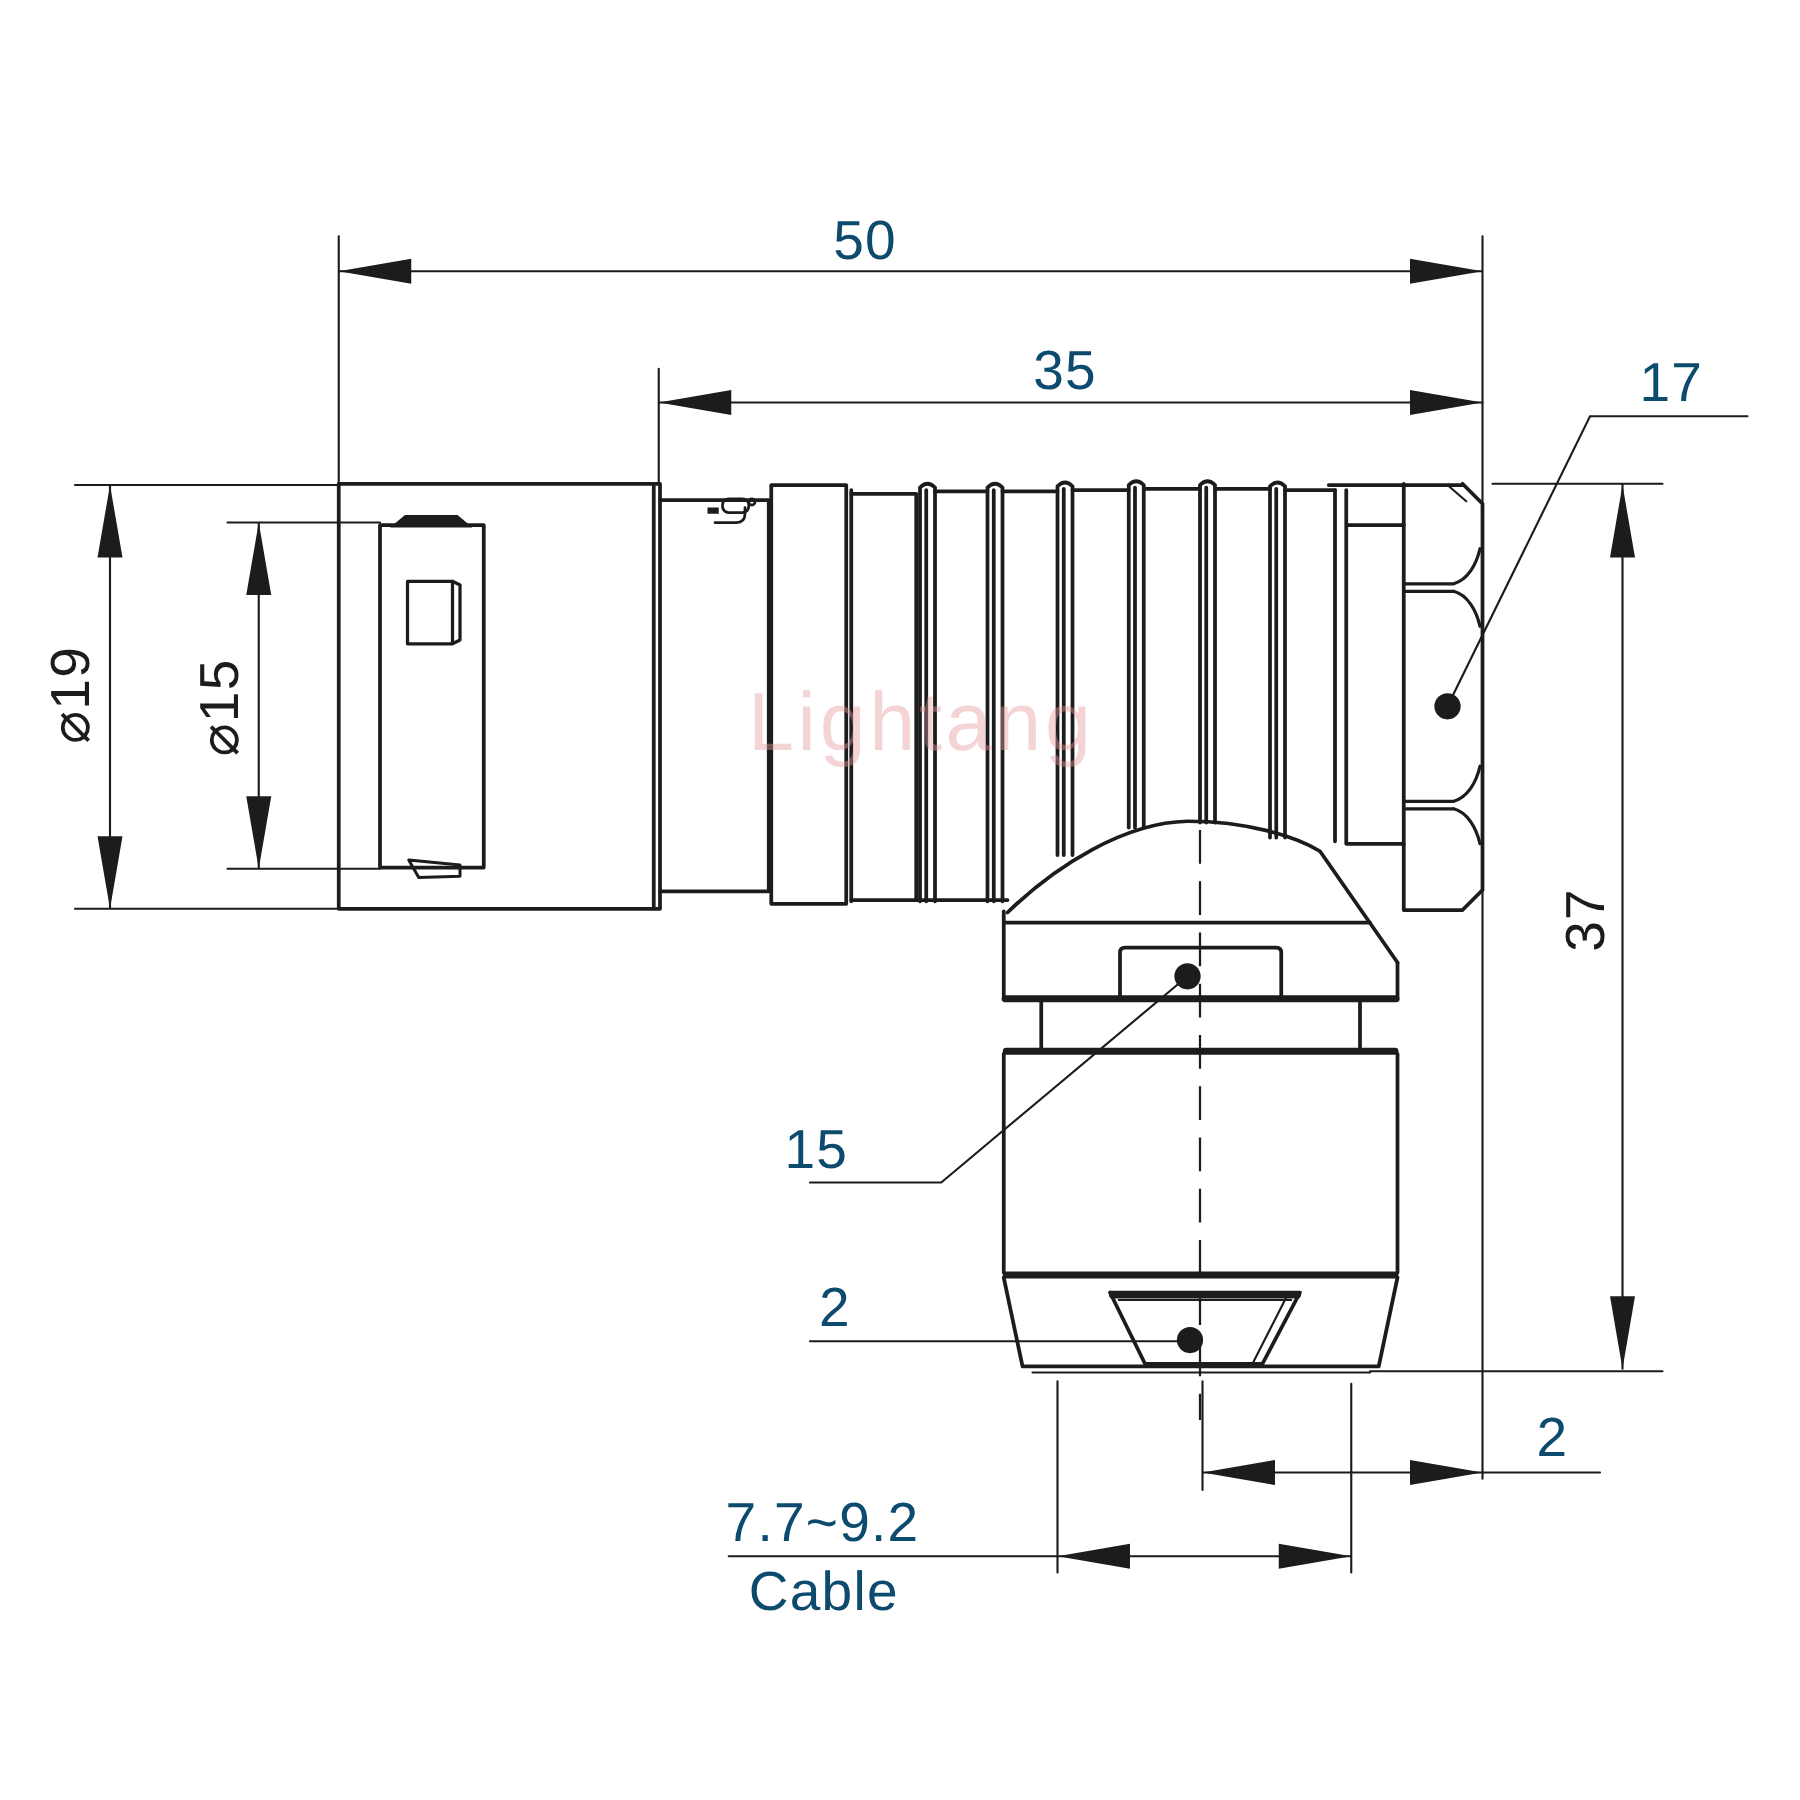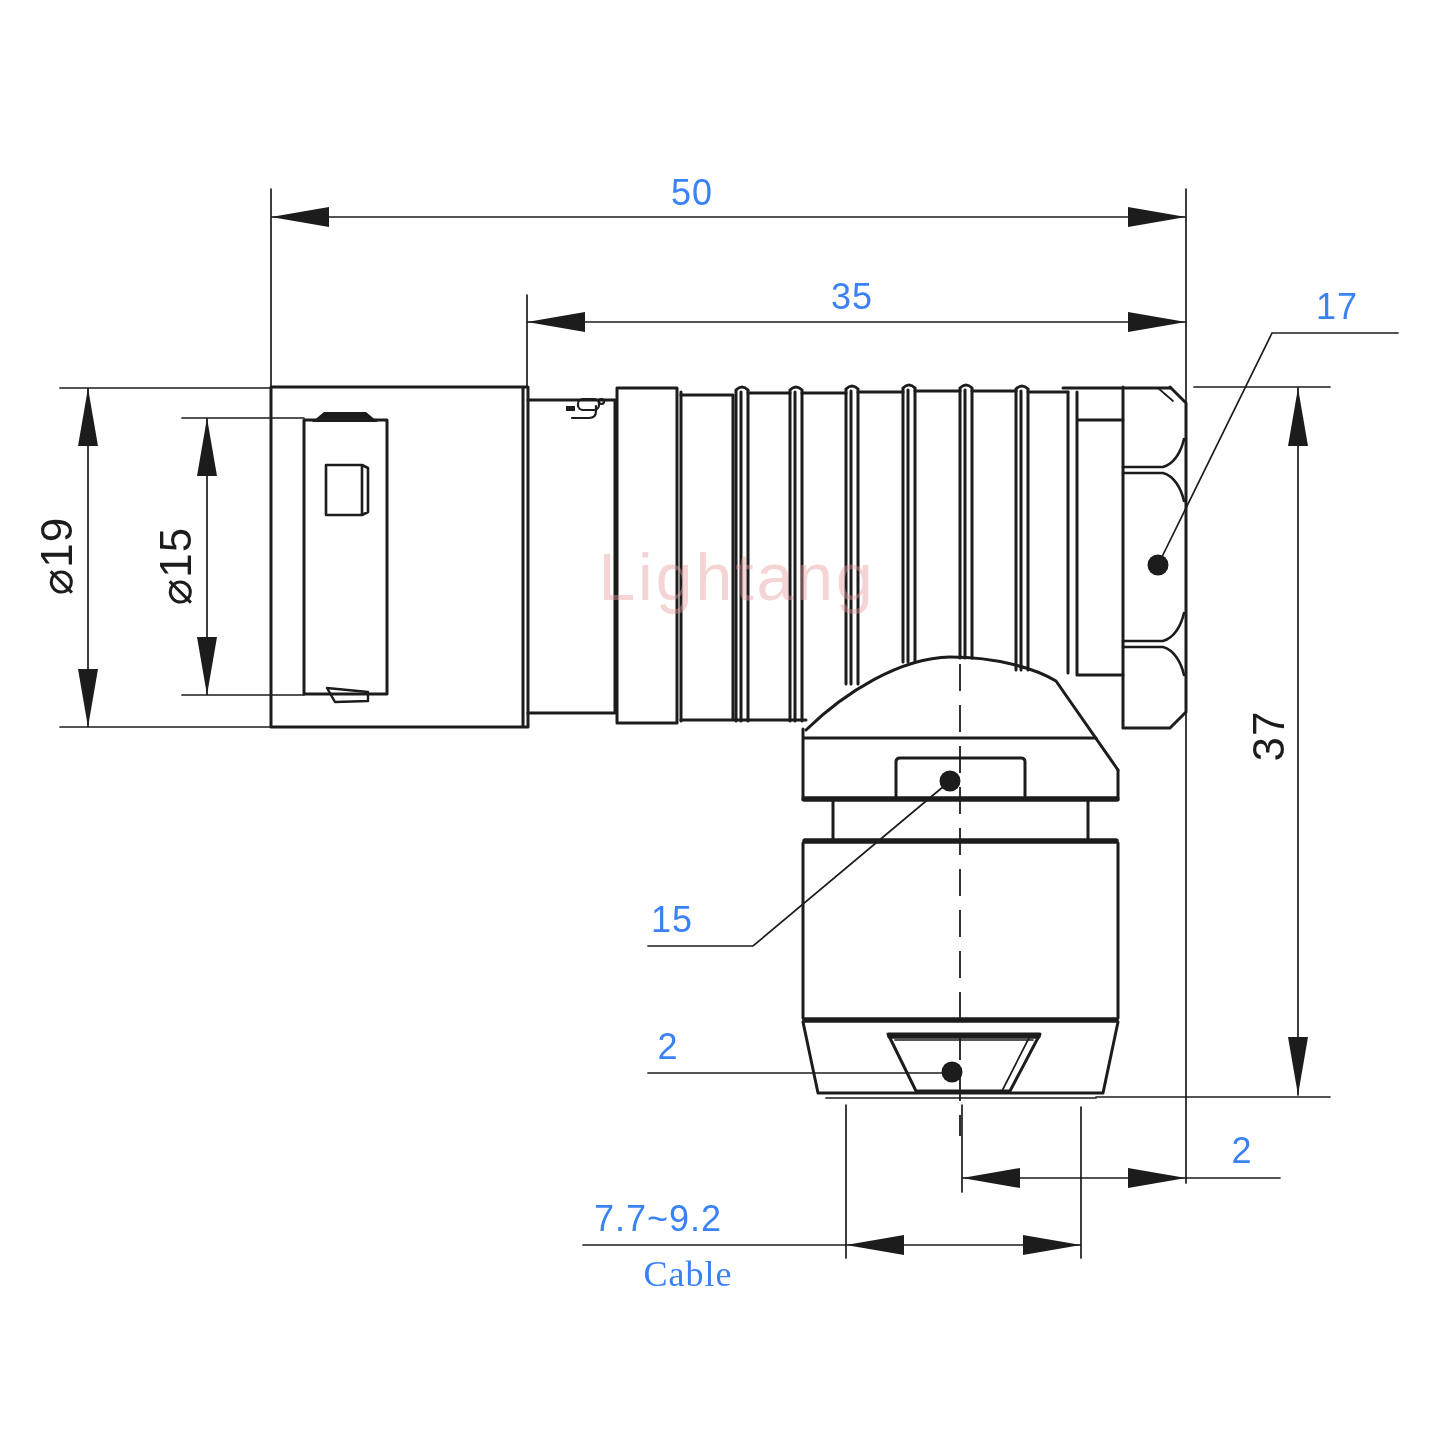--- a/index.html
+++ b/index.html
@@ -2,22 +2,22 @@
 <html><head>
 <meta charset="utf-8">
 <style>
   html,body{margin:0;padding:0;background:#ffffff;}
   .stage{
     position:relative;width:1440px;height:1440px;background:#ffffff;overflow:hidden;
     font-family:"Liberation Sans","DejaVu Sans",sans-serif;color:#1c1c1c;
   }
   .stage svg{position:absolute;left:0;top:0;}
   .dimlabel{
-    position:absolute;font-size:36px;line-height:46px;height:46px;
-    text-align:center;letter-spacing:1px;color:#3b82f6;white-space:nowrap;
+    position:absolute;font-size:44px;line-height:46px;height:46px;
+    text-align:center;letter-spacing:1px;color:#0c4a6e;white-space:nowrap;
   }
   .vlabel{
     position:absolute;width:160px;font-size:44px;line-height:46px;height:46px;
     text-align:center;letter-spacing:1px;color:#1c1c1c;white-space:nowrap;
     transform:rotate(-90deg);
   }
   .watermark{
     position:absolute;left:527px;top:531px;width:420px;height:92px;
     font-size:66px;line-height:92px;text-align:center;font-weight:500;
     letter-spacing:3px;color:rgba(228,152,152,0.42);white-space:nowrap;
@@ -149,23 +149,23 @@
   <div class="dimlabel" style="left:802px;top:274px;width:100px;">35</div>
 
   <div class="dimlabel" style="left:1287px;top:284px;width:100px;">17</div>
 
   <div class="vlabel" style="left:-23px;top:533px;">⌀19</div>
 
   <div class="vlabel" style="left:96px;top:543px;">⌀15</div>
 
   <div class="vlabel" style="left:1189px;top:713px;">37</div>
 
-  <div class="dimlabel" style="left:622px;top:897px;width:100px;">15</div>
+  <div class="dimlabel" style="left:603px;top:897px;width:100px;">15</div>
 
   <div class="dimlabel" style="left:618px;top:1024px;width:100px;">2</div>
 
   <div class="dimlabel" style="left:1192px;top:1128px;width:100px;">2</div>
 
   <div class="dimlabel" style="left:558px;top:1196px;width:200px;">7.7~9.2</div>
 
-  <div class="dimlabel" style="left:588px;top:1251px;width:200px;font-family:Liberation Serif, serif;">Cable</div>
+  <div class="dimlabel" style="left:559px;top:1251px;width:200px;">Cable</div>
 
 </div>
 
 </body></html>

